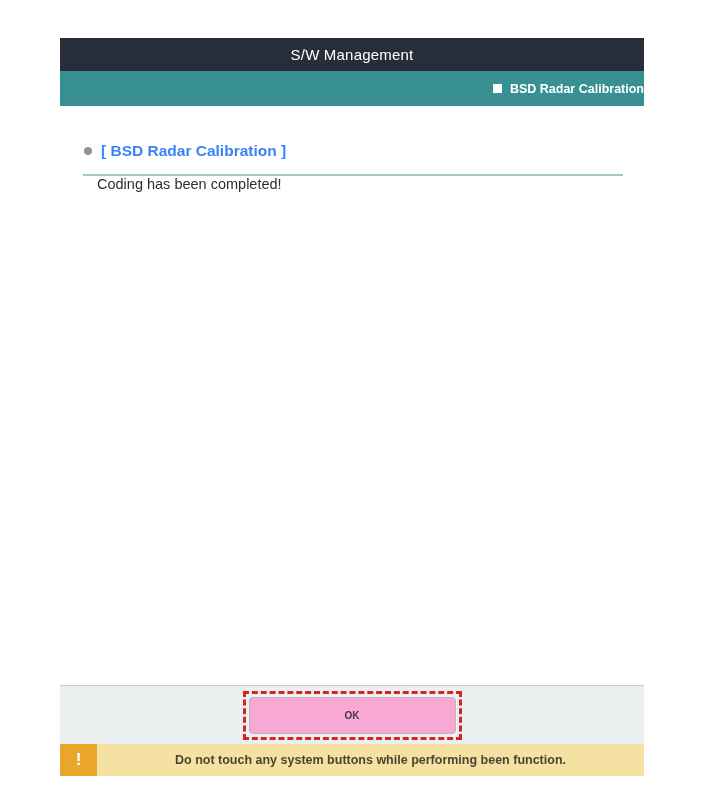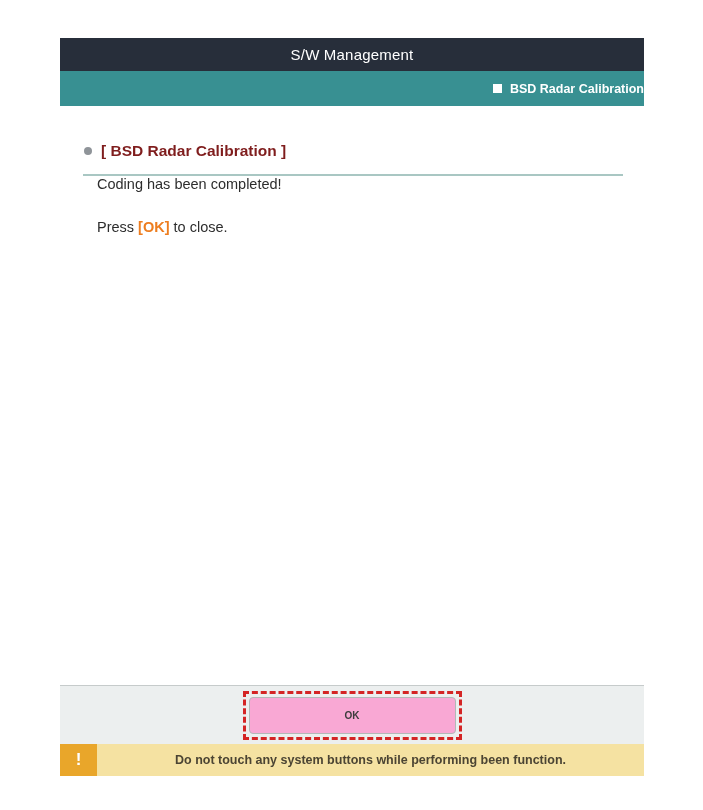--- a/index.html
+++ b/index.html
@@ -61,21 +61,21 @@
     width: 8px; height: 8px;
     border-radius: 50%;
     background: #8f9499;
     display: inline-block;
     margin-right: 9px;
     flex: 0 0 auto;
   }
   .section-title {
     font-size: 15.5px;
     font-weight: bold;
-    color: #7f1d1d;
+    color: #3b82f6;
   }
   .rule {
     margin: 14px 21px 0 23px;
     border-top: 2px solid #a9c7c3;
   }
   .msg {
     font-size: 14.5px;
     color: #2d2d2d;
     margin-left: 37px;
   }
@@ -157,21 +157,20 @@
 
   <div class="content">
     <div class="section-head">
       <span class="dot-bullet"></span>
       <span class="section-title">[ BSD Radar Calibration ]</span>
     </div>
     <div class="rule"></div>
 
     <div class="msg first">Coding has been completed!</div>
 
-    <div class="msg second"><span>Press </span><span class="ok-inline">[OK]</span><span> to close.</span></div>
   </div>
 
   <div class="footer-strip">
     <div class="ok-highlight">
       <div class="ok-button">OK</div>
     </div>
   </div>
 
   <div class="warning-bar">
     <div class="warning-icon-box">!</div>

